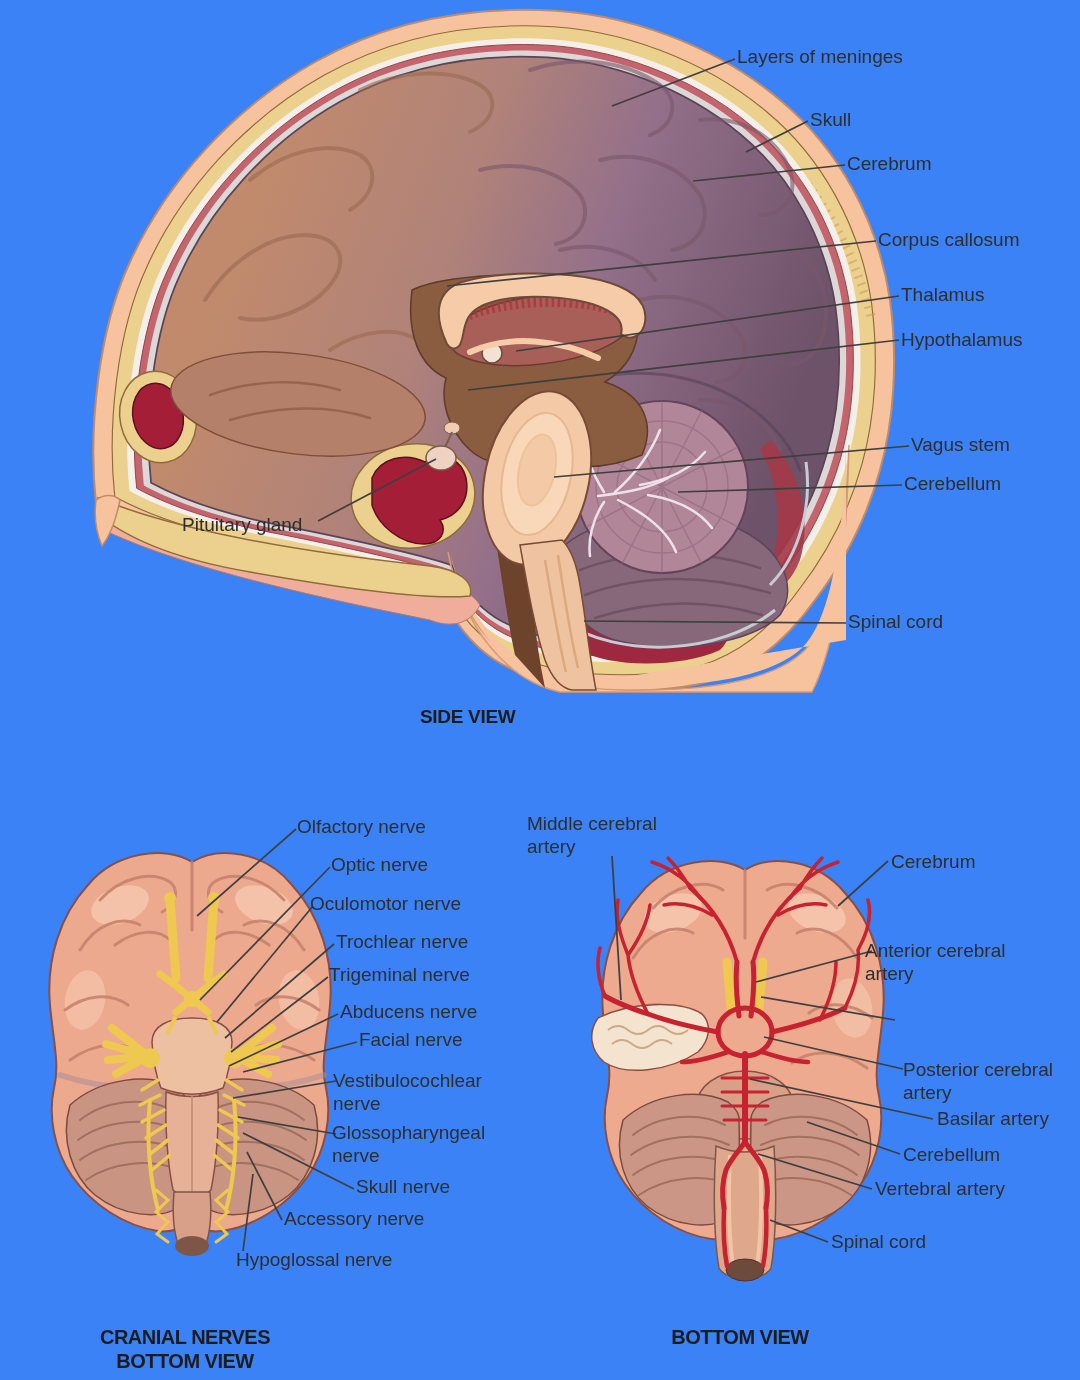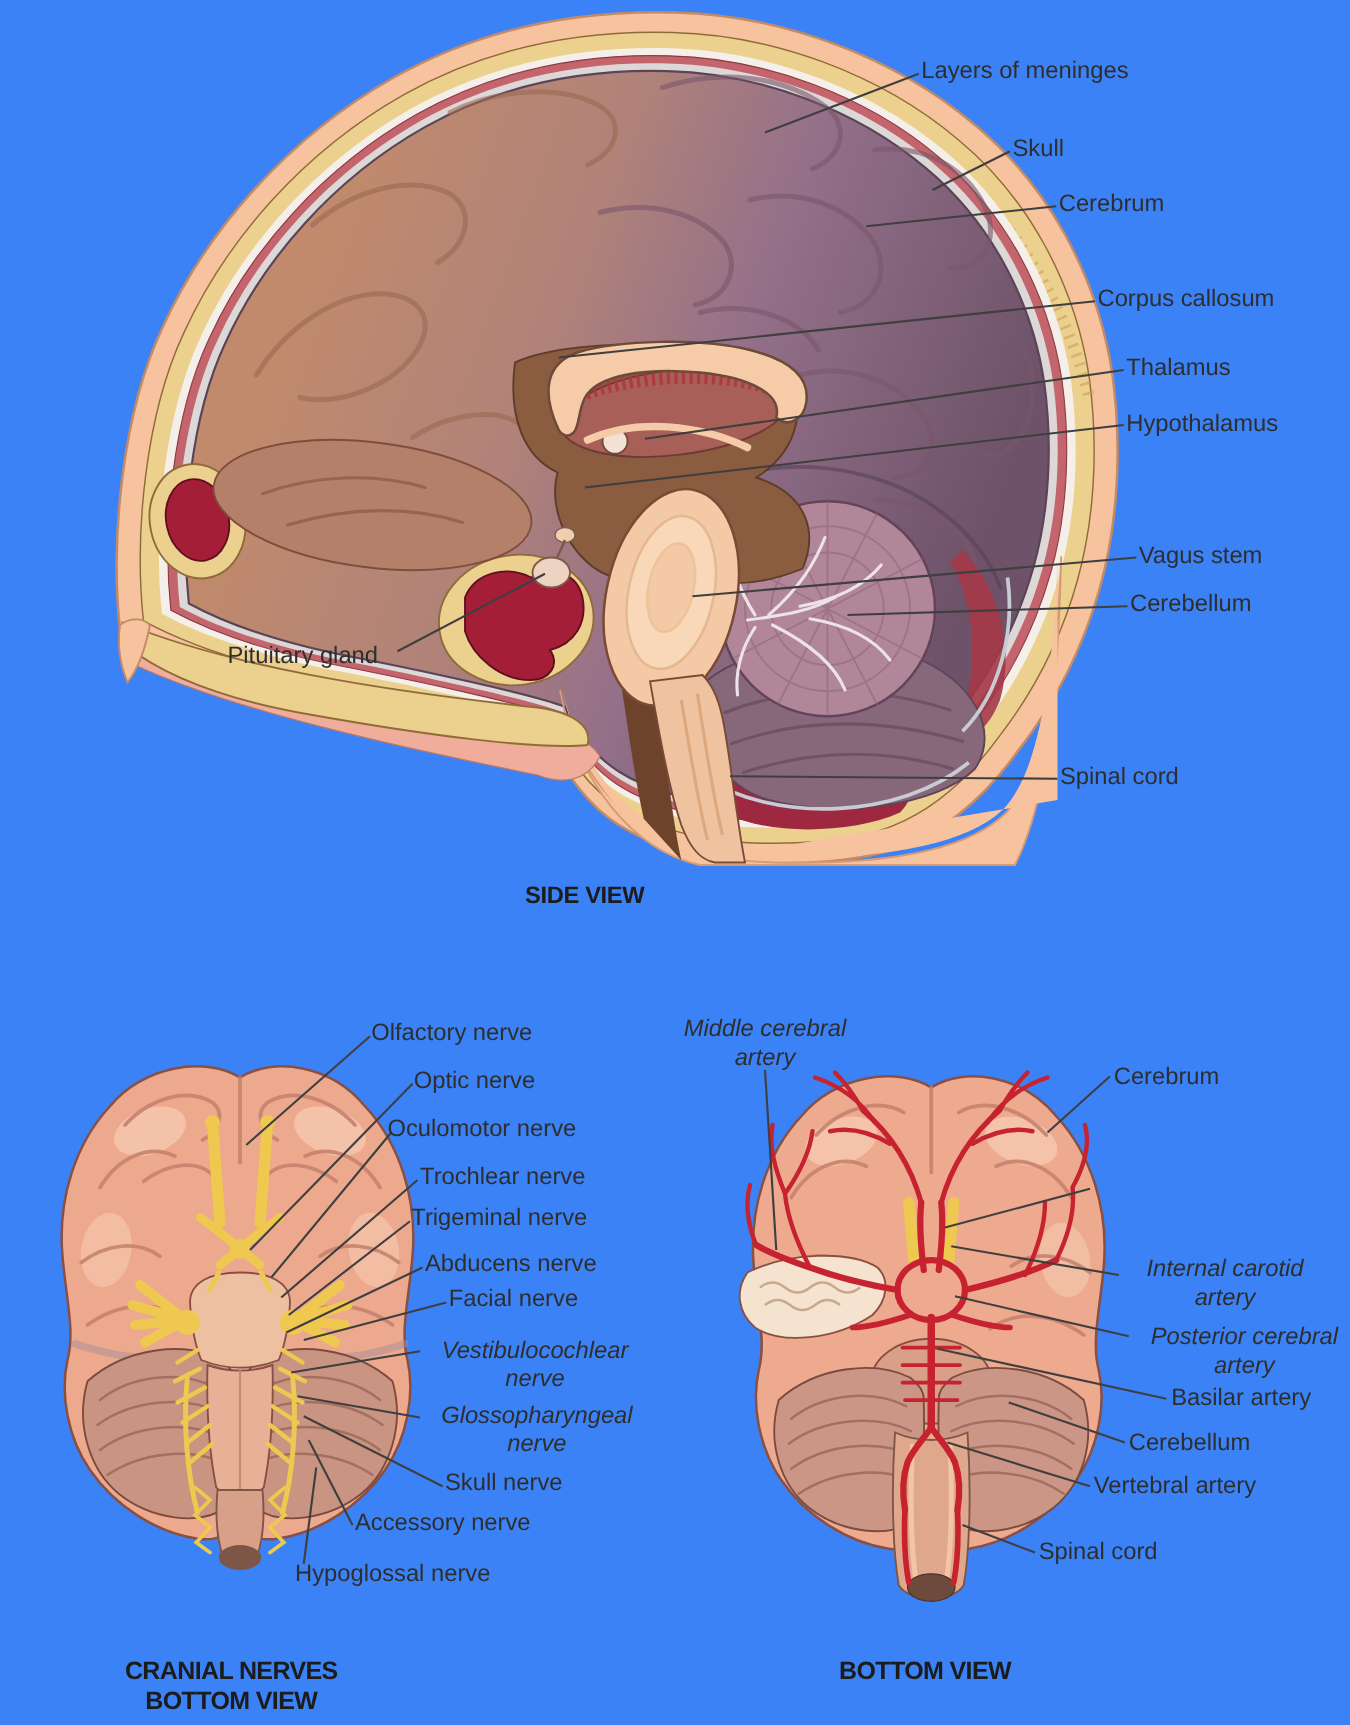--- a/index.html
+++ b/index.html
@@ -1,20 +1,20 @@
 <!DOCTYPE html>
 <html><head>
 <meta charset="utf-8">
 <style>
   html,body{margin:0;padding:0;background:#fff;}
   #page{position:relative;width:1080px;height:1380px;background:#3b82f6;overflow:hidden;
         font-family:"Liberation Sans","DejaVu Sans",sans-serif;}
   #art{position:absolute;left:0;top:0;width:1080px;height:1380px;}
   .lbl{position:absolute;font-size:19px;line-height:22px;color:#2e2e2e;white-space:nowrap;}
-  .lbl-wrap{position:absolute;font-size:19px;line-height:23px;color:#2e2e2e;text-align:center;white-space:normal;font-style:italic;}
+  .lbl-wrap{position:absolute;font-size:19px;line-height:23px;color:#2e2e2e;text-align:left;white-space:normal;}
   .cap{position:absolute;font-size:19px;font-weight:bold;color:#1c1c1c;text-align:left;letter-spacing:-0.3px;}
   .cap2{position:absolute;font-size:20px;font-weight:bold;color:#1c1c1c;text-align:center;line-height:24px;letter-spacing:-0.5px;}
 </style>
 </head>
 <body>
 
 <div id="page">
 
 <svg id="art" viewBox="0 0 1080 1380" xmlns="http://www.w3.org/2000/svg">
   <defs>
@@ -298,21 +298,21 @@
 <div class="lbl" style="left:356px;top:1176px">Skull nerve</div>
 <div class="lbl" style="left:284px;top:1208px">Accessory nerve</div>
 <div class="lbl" style="left:236px;top:1249px">Hypoglossal nerve</div>
 <div class="cap2" style="left:85px;top:1325px;width:200px">
   <span style="display:block">CRANIAL NERVES</span>
   <span style="display:block">BOTTOM VIEW</span>
 </div>
 
 <div class="lbl-wrap" style="left:527px;top:812px;width:170px">Middle cerebral artery</div>
 <div class="lbl" style="left:891px;top:851px">Cerebrum</div>
-<div class="lbl-wrap" style="left:895px;top:1004px;width:170px">Internal carotid artery</div>
+<div class="lbl-wrap" style="left:865px;top:939px;width:185px">Anterior cerebral artery</div>
 <div class="lbl-wrap" style="left:903px;top:1058px;width:185px">Posterior cerebral artery</div>
 <div class="lbl" style="left:937px;top:1108px">Basilar artery</div>
 <div class="lbl" style="left:903px;top:1144px">Cerebellum</div>
 <div class="lbl" style="left:875px;top:1178px">Vertebral artery</div>
 <div class="lbl" style="left:831px;top:1231px">Spinal cord</div>
 <div class="cap2" style="left:615px;top:1325px;width:250px">
   <span style="display:block">BOTTOM VIEW</span>
 </div>
 
 </div>

